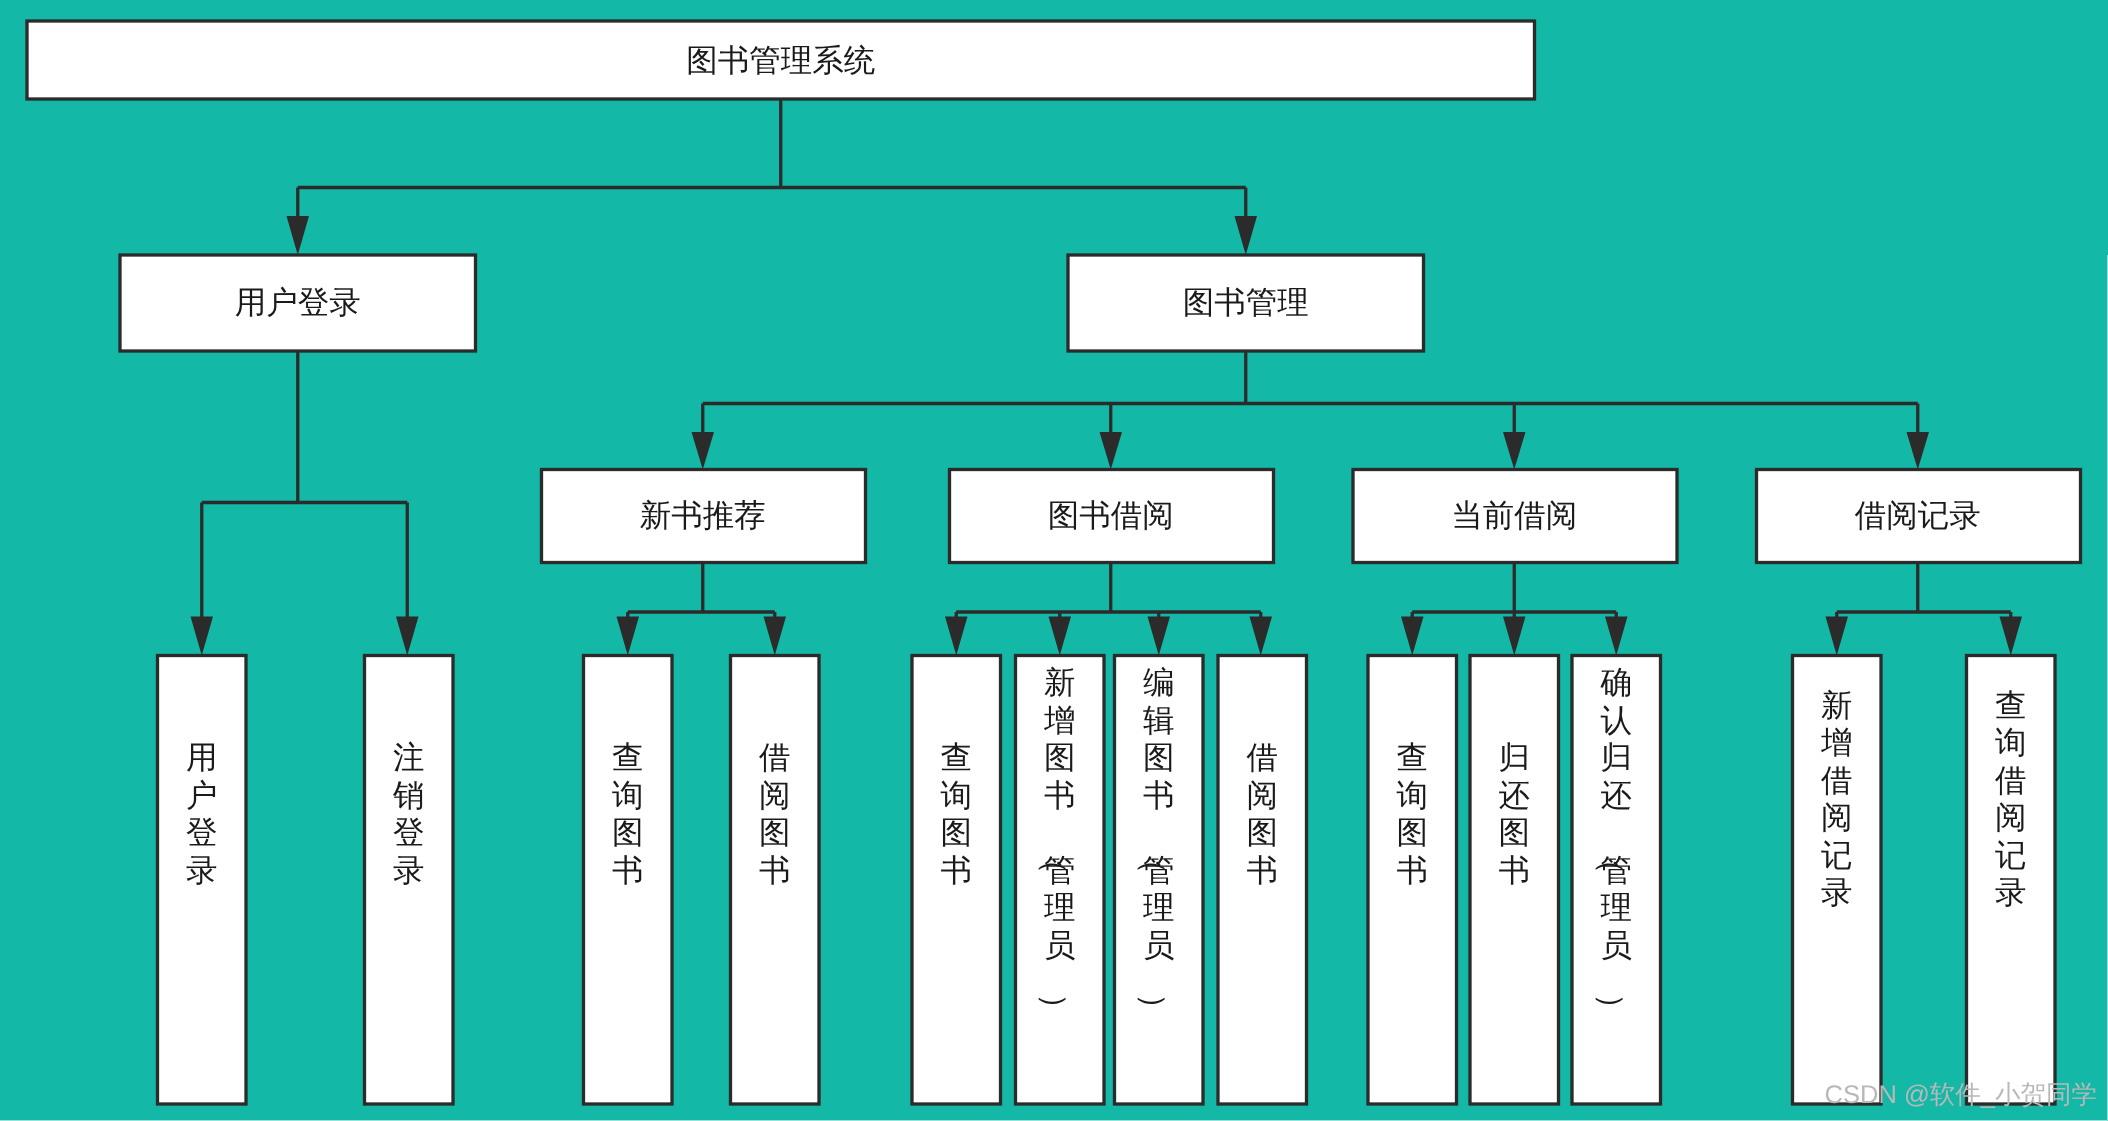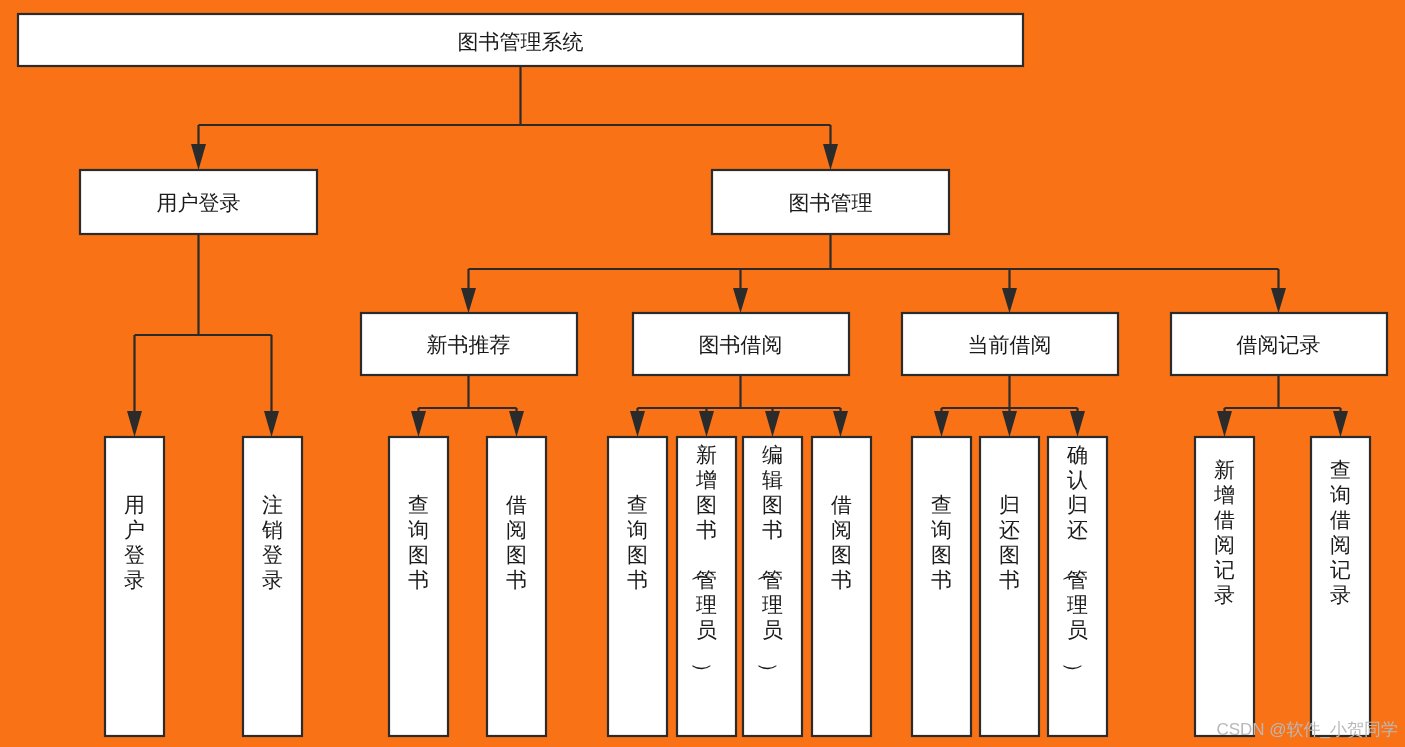--- a/index.html
+++ b/index.html
@@ -7,21 +7,21 @@
     padding: 0;
     background: #ffffff;
   }
   body {
     font-family: "Liberation Sans", "DejaVu Sans", sans-serif;
   }
   #diagram-root {
     position: relative;
     width: 1405px;
     height: 747px;
-    background: #f97316;
+    background: #14b8a6;
     overflow: hidden;
   }
   #diagram-svg {
     position: absolute;
     top: 0;
     left: 0;
     width: 1405px;
     height: 747px;
   }
   .node-box {

